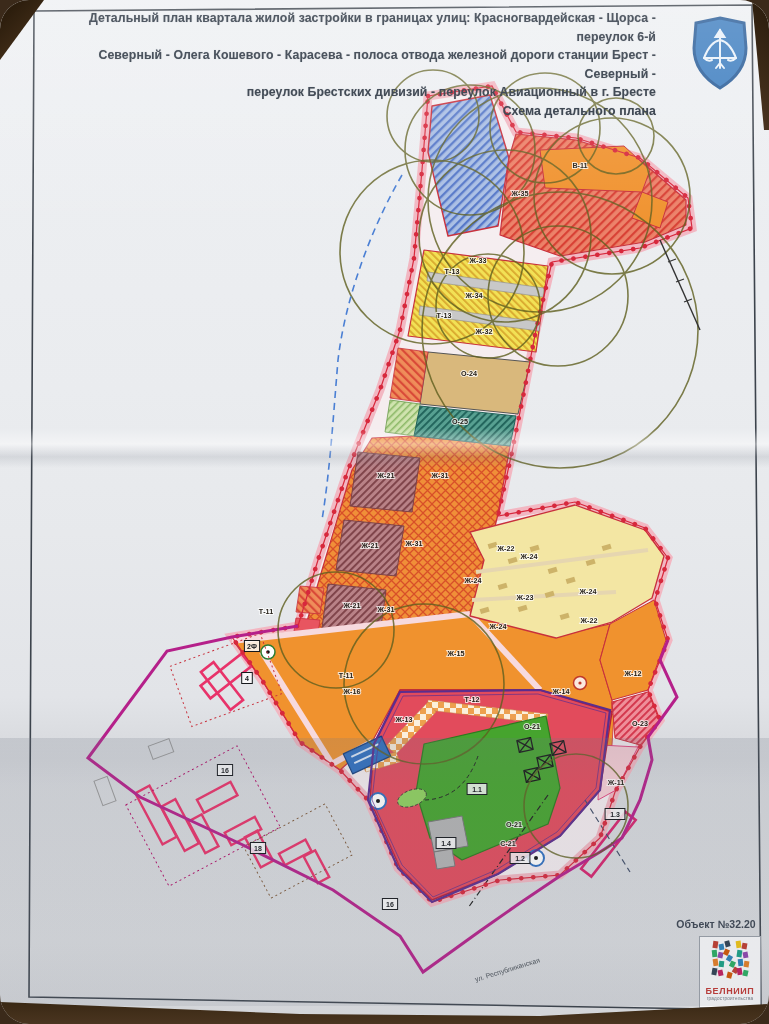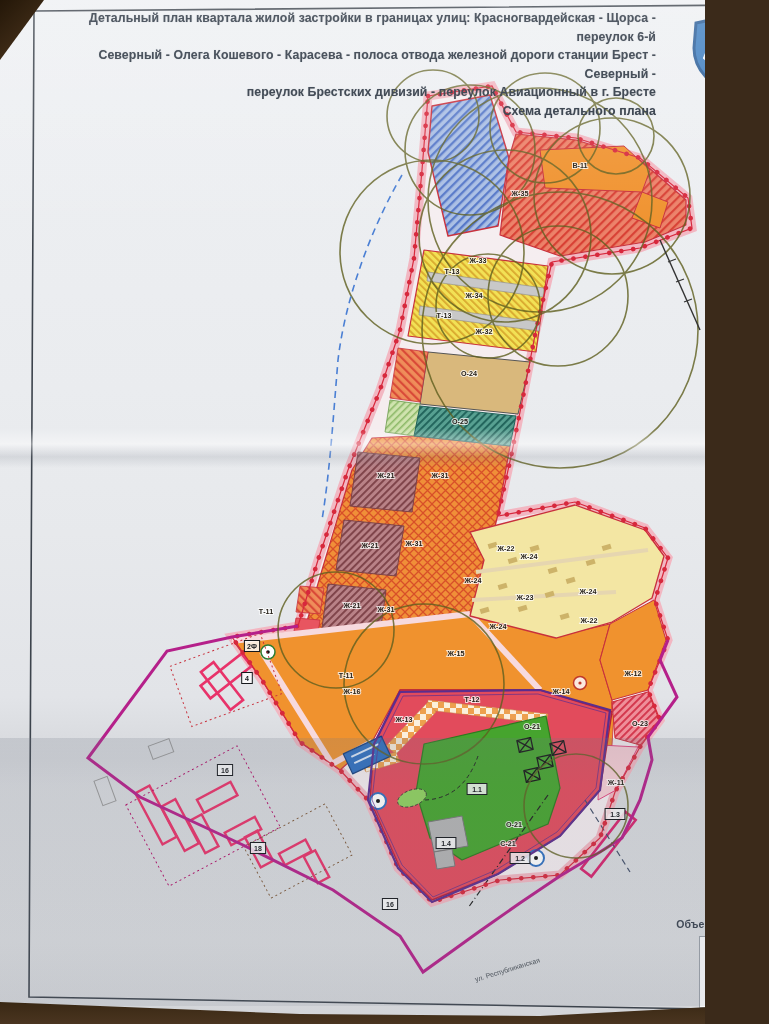--- a/index.html
+++ b/index.html
@@ -1,17 +1,17 @@
 <!DOCTYPE html>
 <html><head>
 <meta charset="utf-8">
 <style>
   html,body{margin:0;padding:0;}
   body{width:769px;height:1024px;overflow:hidden;background:#3b2a1a;font-family:"Liberation Sans",sans-serif;}
-  #stage{position:relative;width:705px;height:1024px;overflow:hidden;}
+  #stage{position:relative;width:769px;height:1024px;overflow:hidden;border-radius:29px;}
   #paper{position:absolute;inset:0;
     background:linear-gradient(180deg,#eef0f3 0%,#eaecef 38%,#e7e9ec 52%,#e2e4e8 68%,#d6d8dc 74%,#dadcdf 92%,#d2d4d8 100%);}
   #map-svg{position:absolute;left:0;top:0;width:769px;height:1024px;}
   
   #title-block{position:absolute;left:56px;top:9px;width:600px;text-align:right;
     color:#26303d;font-weight:bold;font-size:12.3px;line-height:18.6px;letter-spacing:.1px;
     text-shadow:0 0 1px rgba(38,48,61,.35);}
   
   #emblem{position:absolute;left:690px;top:16px;width:60px;height:76px;}
   

